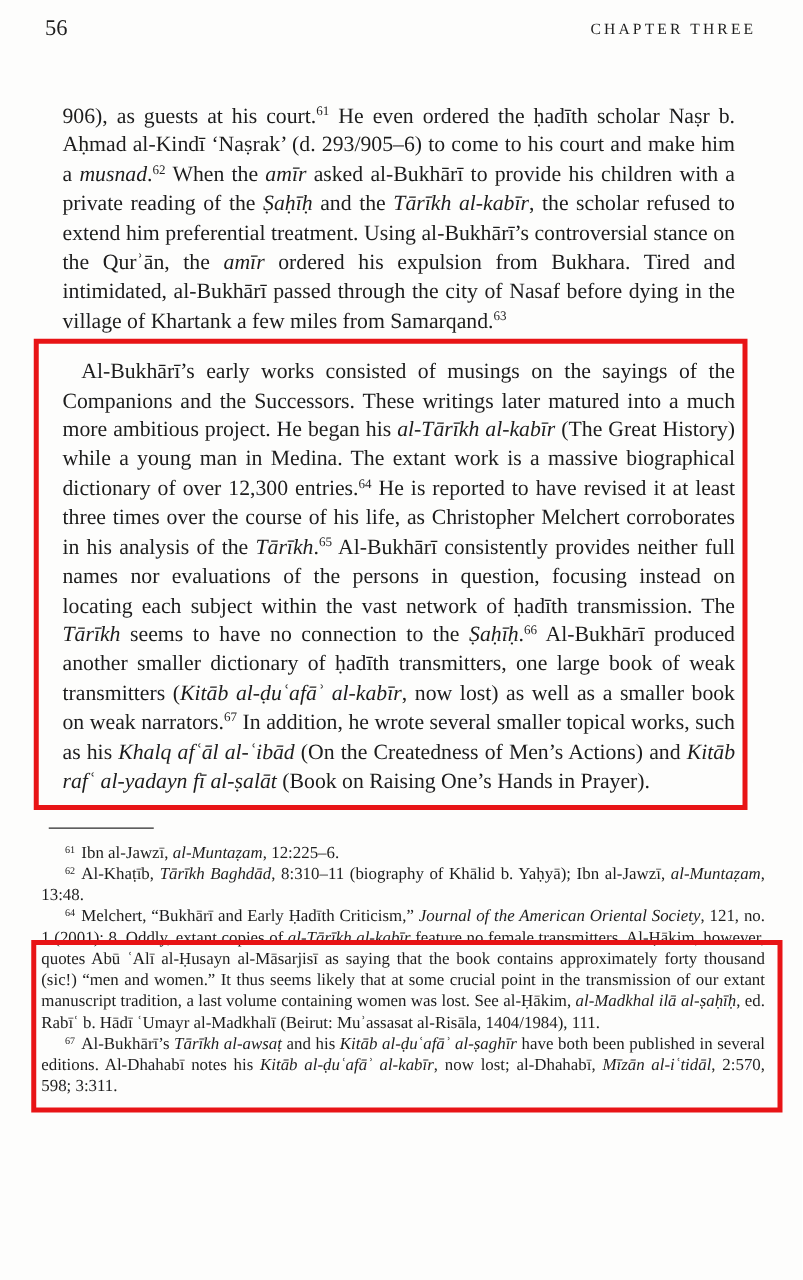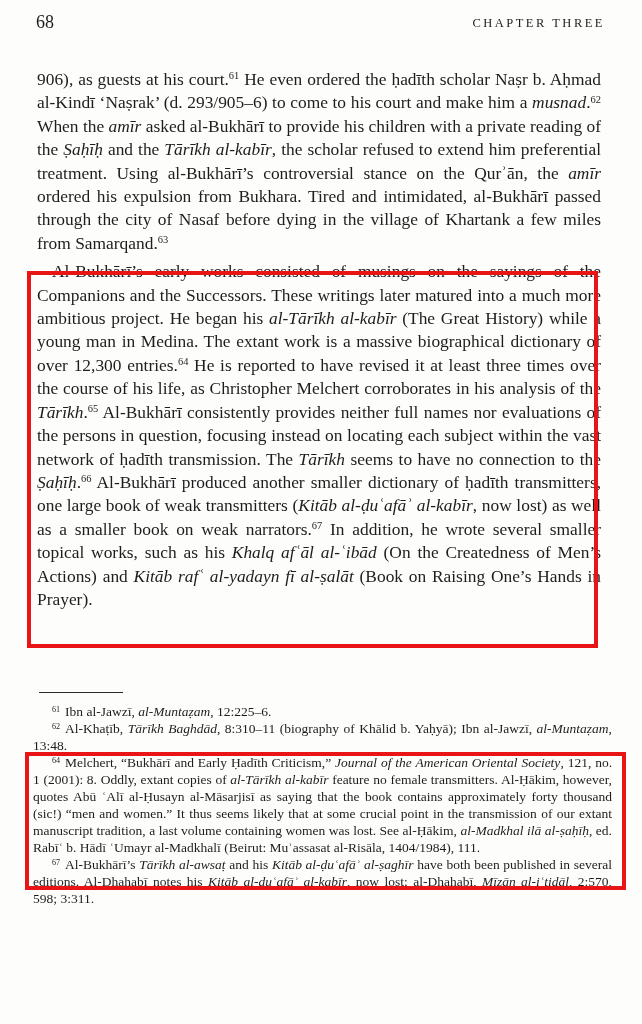--- a/index.html
+++ b/index.html
@@ -23,28 +23,28 @@
   .running-head{position:absolute;top:12px;left:33px;width:572px;height:24px;}
   .pagenum{position:absolute;left:3px;top:0;font-size:18px;}
   .chapter{
     position:absolute;left:0;right:0;top:4px;
     text-align:right;
     font-size:12.5px;letter-spacing:2.5px;
   }
   
   .body{position:absolute;left:33px;top:64px;width:572px;}
   .para{
-    margin:4px;
+    margin:17px;
     font-size:17.4px;
     line-height:23.4px;
     text-align:justify;
   }
   .para.p2{margin-top:5px;text-indent:15px;font-family:Liberation Serif, serif;}
   
-  .footnotes{position:absolute;left:33px;top:692px;width:579px;}
+  .footnotes{position:absolute;left:33px;top:662px;width:579px;}
   .fn-rule{width:84px;height:0;border-top:1.4px solid #2a2a2a;margin-left:6px;margin-bottom:10px;}
   .fn{
     margin:0;
     font-size:13.5px;
     line-height:17px;
     text-align:justify;
     text-indent:19px;
   }
   .fn .fn-marker{margin-right:5px;}
   
@@ -56,21 +56,21 @@
   }
   .box1{left:27px;top:271px;width:563px;height:369px;}
   .box2{left:25px;top:752px;width:593px;height:130px;}
 </style>
 </head>
 <body>
 
 <div class="page">
 
   <div class="running-head">
-    <span class="pagenum">68</span>
+    <span class="pagenum">56</span>
     <span class="chapter">CHAPTER THREE</span>
   </div>
 
   <div class="body">
     <p class="para p1"><span>906), as guests at his court.</span><sup>61</sup><span> He even ordered the ḥadīth scholar Naṣr b. Aḥmad al-Kindī ‘Naṣrak’ (d. 293/905–6) to come to his court and make him a </span><span class="it">musnad</span><span>.</span><sup>62</sup><span> When the </span><span class="it">amīr</span><span> asked al-Bukhārī to provide his children with a private reading of the </span><span class="it">Ṣaḥīḥ</span><span> and the </span><span class="it">Tārīkh al-kabīr</span><span>, the scholar refused to extend him preferential treatment. Using al-Bukhārī’s controversial stance on the Qurʾān, the </span><span class="it">amīr</span><span> ordered his expulsion from Bukhara. Tired and intimidated, al-Bukhārī passed through the city of Nasaf before dying in the village of Khartank a few miles from Samarqand.</span><sup>63</sup></p>
     <p class="para p2"><span>Al-Bukhārī’s early works consisted of musings on the sayings of the Companions and the Successors. These writings later matured into a much more ambitious project. He began his </span><span class="it">al-Tārīkh al-kabīr</span><span> (The Great History) while a young man in Medina. The extant work is a massive biographical dictionary of over 12,300 entries.</span><sup>64</sup><span> He is reported to have revised it at least three times over the course of his life, as Christopher Melchert corroborates in his analysis of the </span><span class="it">Tārīkh</span><span>.</span><sup>65</sup><span> Al-Bukhārī consistently provides neither full names nor evaluations of the persons in question, focusing instead on locating each subject within the vast network of ḥadīth transmission. The </span><span class="it">Tārīkh</span><span> seems to have no connection to the </span><span class="it">Ṣaḥīḥ</span><span>.</span><sup>66</sup><span> Al-Bukhārī produced another smaller dictionary of ḥadīth transmitters, one large book of weak transmitters (</span><span class="it">Kitāb al-ḍuʿafāʾ al-kabīr</span><span>, now lost) as well as a smaller book on weak narrators.</span><sup>67</sup><span> In addition, he wrote several smaller topical works, such as his </span><span class="it">Khalq afʿāl al-ʿibād</span><span> (On the Createdness of Men’s Actions) and </span><span class="it">Kitāb rafʿ al-yadayn fī al-ṣalāt</span><span> (Book on Raising One’s Hands in Prayer).</span></p>
   </div>
 
   <div class="footnotes">
     <div class="fn-rule"></div>

